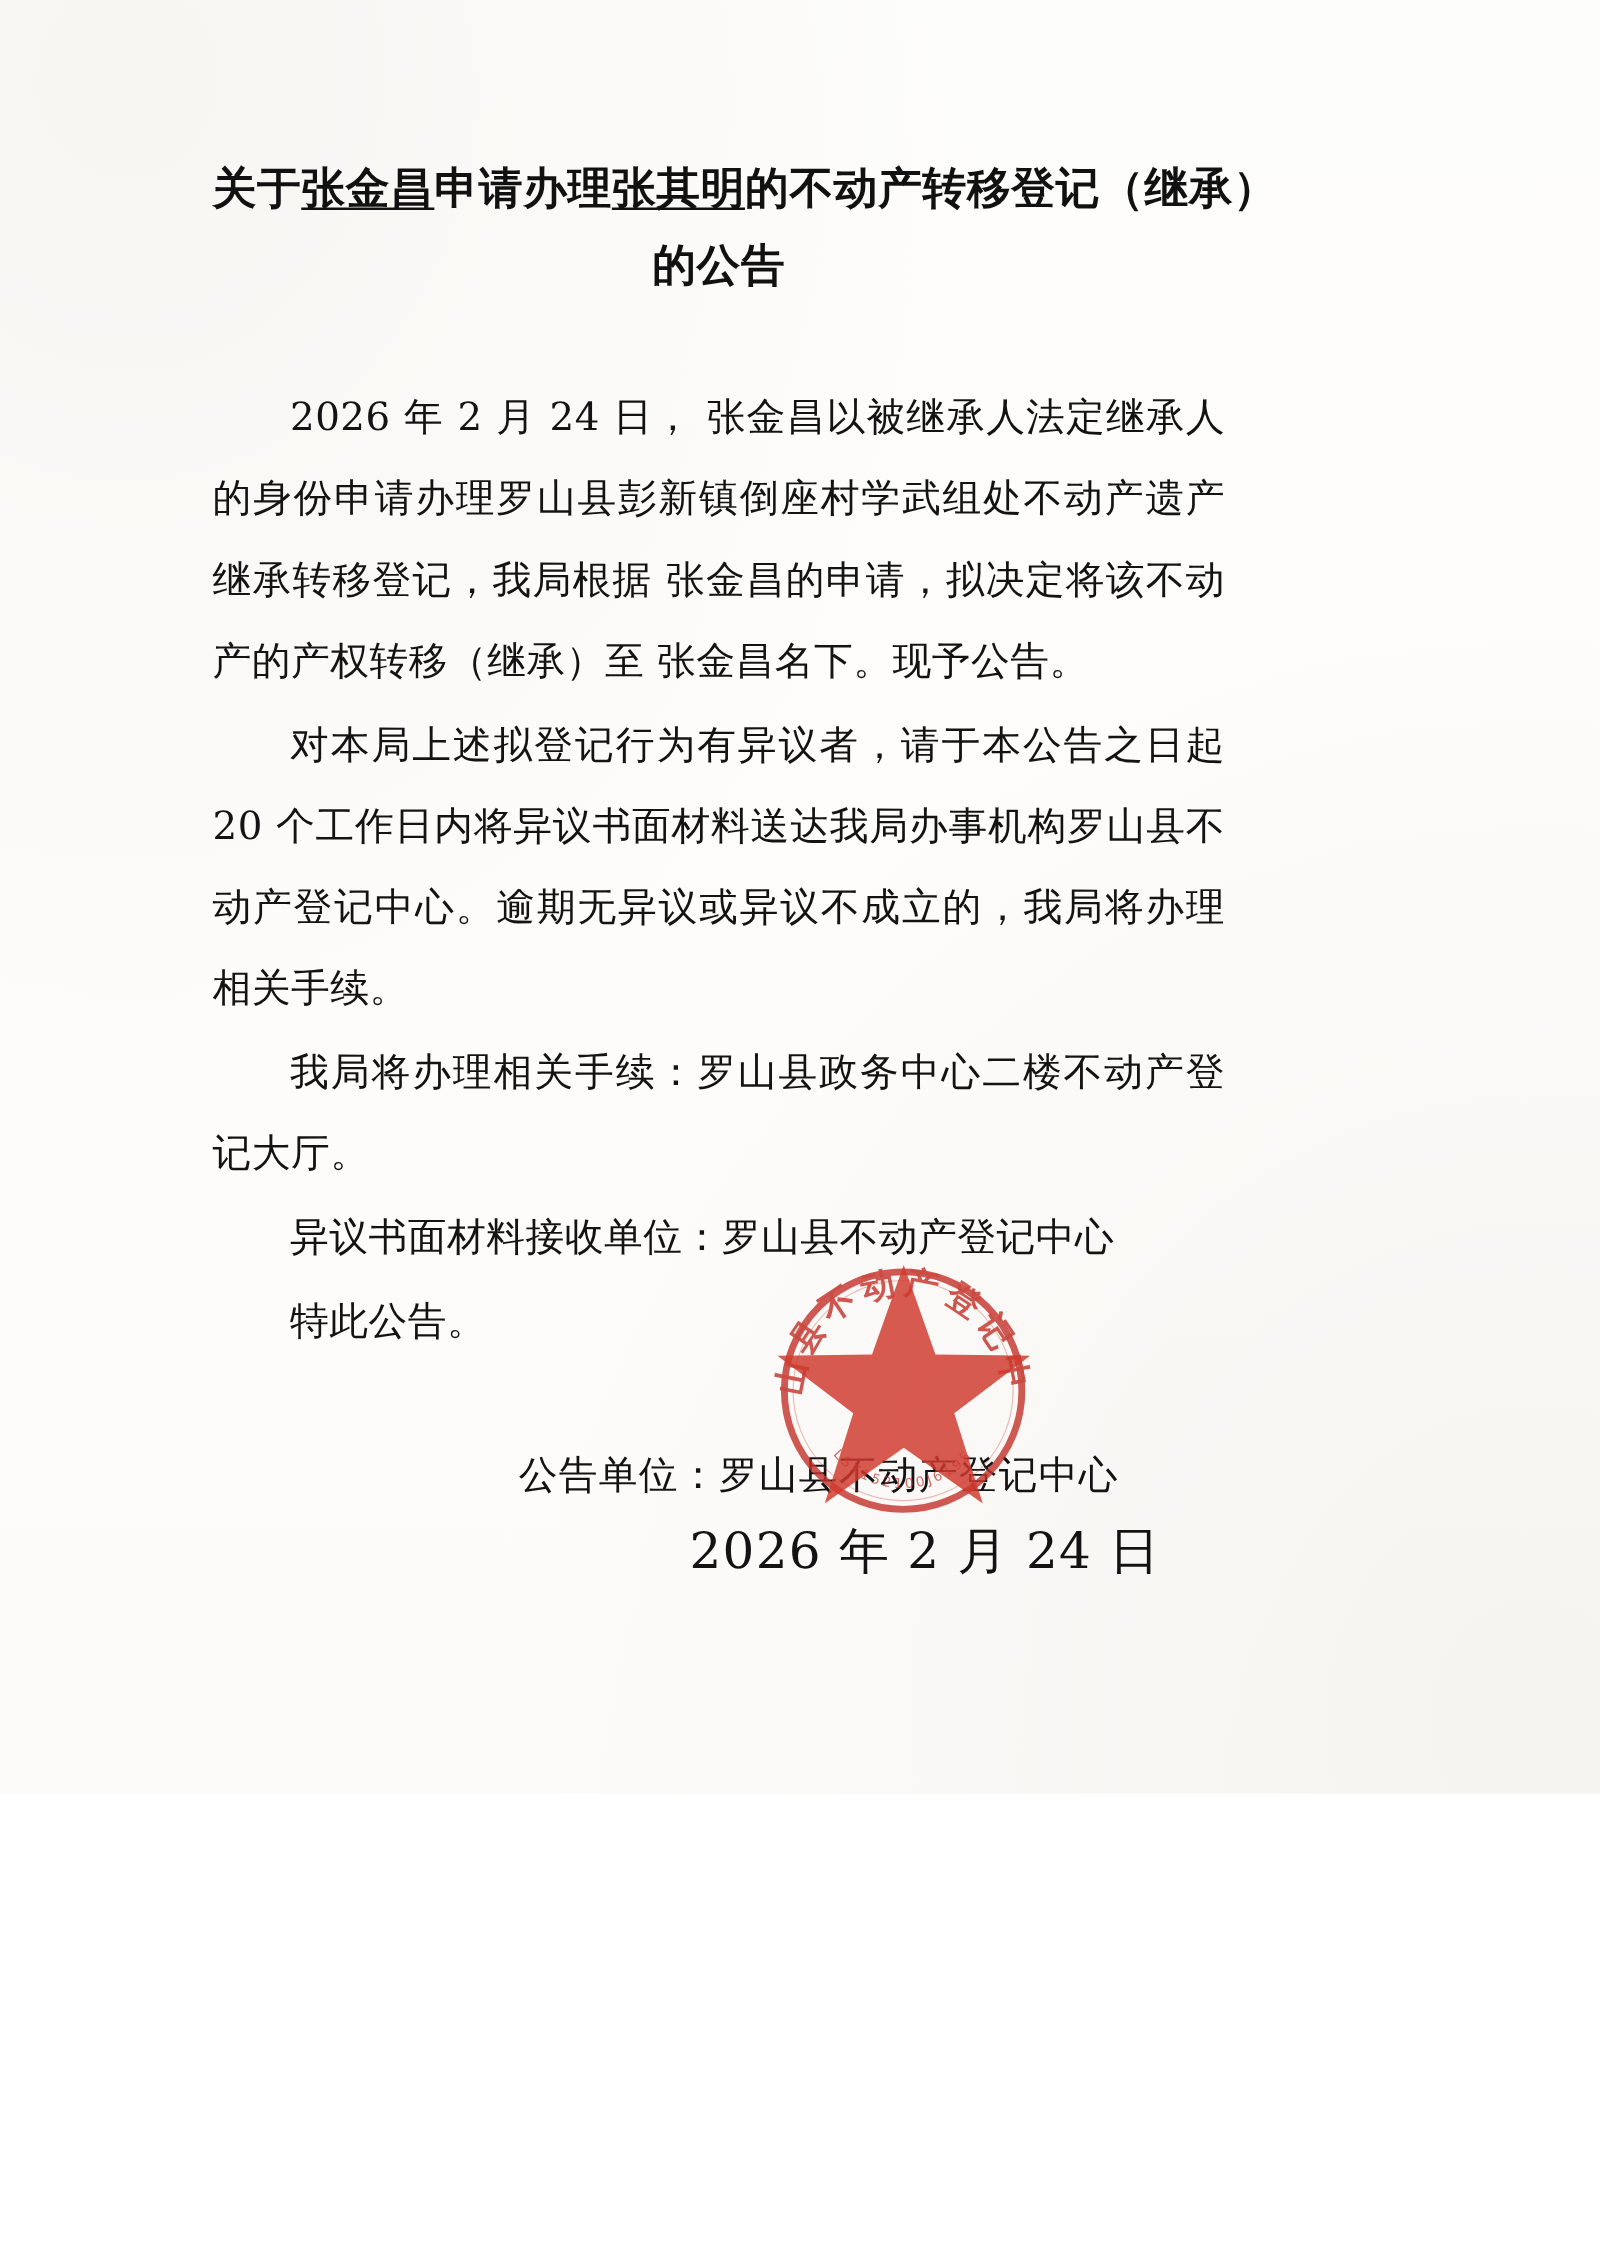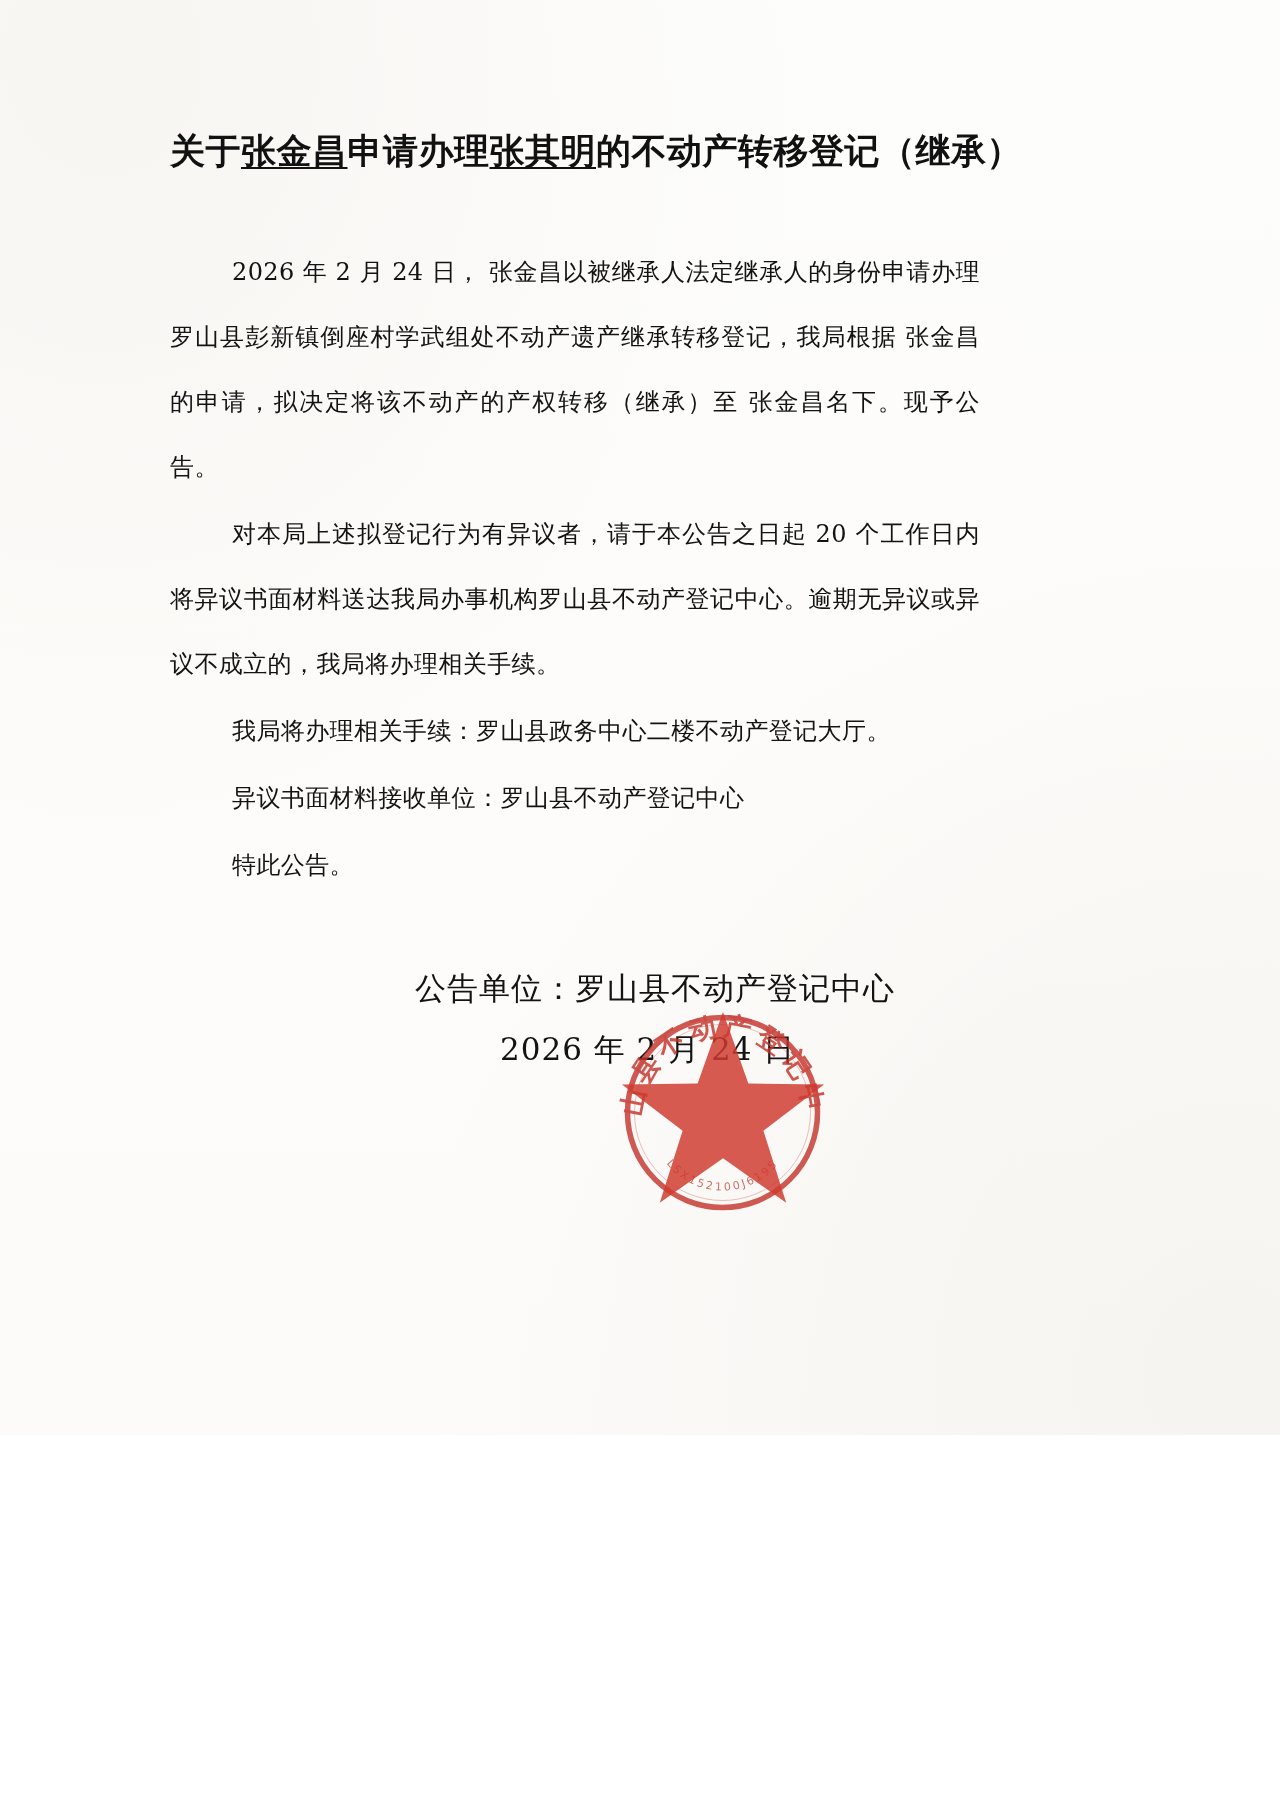--- a/index.html
+++ b/index.html
@@ -51,21 +51,21 @@
   .u{
     text-decoration:underline;
     text-decoration-thickness:2px;
     text-underline-offset:4px;
   }
   .body-block{
     margin-top:58px;
   }
   p.para{
     margin:0 0 2px 0;
-    font-size:24px;
+    font-size:31px;
     line-height:65px;
     color:#131313;
     text-align:justify;
     text-justify:inter-ideograph;
     text-indent:62px;
     letter-spacing:0.4px;
     font-family:"DejaVu Serif", serif;
   }
   .sign-block{
     margin-top:58px;
@@ -76,26 +76,26 @@
     font-size:31px;
     line-height:64px;
     color:#131313;
     letter-spacing:1px;
     padding-left:160px;
     text-align:center;
     position:relative;
     z-index:1;
   }
   .sign-date{
-    font-size:31px;
+    font-size:40px;
     line-height:58px;
     color:#131313;
     letter-spacing:1px;
     padding-left:330px;
-    text-align:left;
+    text-align:center;
     position:relative;
     z-index:1;
   }
   
   .seal{
     position:absolute;
     left:615px;
     top:1005px;
     width:215px;
     height:215px;
@@ -113,20 +113,21 @@
 </head>
 <body>
 
 <div class="page">
   <div class="paper-tint"></div>
 
   <div class="content">
 
     <div class="doc-title">
       <span class="title-line-1"><span>关于</span><span class="u">张金昌</span><span>申请办理</span><span class="u">张其明</span><span>的不动产转移登记（继承）</span></span>
+      <span class="title-line-2">的公告</span>
     </div>
 
     <div class="body-block">
 
       <p class="para">2026 年 2 月 24 日， 张金昌以被继承人法定继承人的身份申请办理罗山县彭新镇倒座村学武组处不动产遗产继承转移登记，我局根据 张金昌的申请，拟决定将该不动产的产权转移（继承）至 张金昌名下。现予公告。</p>
 
       <p class="para">对本局上述拟登记行为有异议者，请于本公告之日起 20 个工作日内将异议书面材料送达我局办事机构罗山县不动产登记中心。逾期无异议或异议不成立的，我局将办理相关手续。</p>
 
       <p class="para">我局将办理相关手续：罗山县政务中心二楼不动产登记大厅。</p>
 

